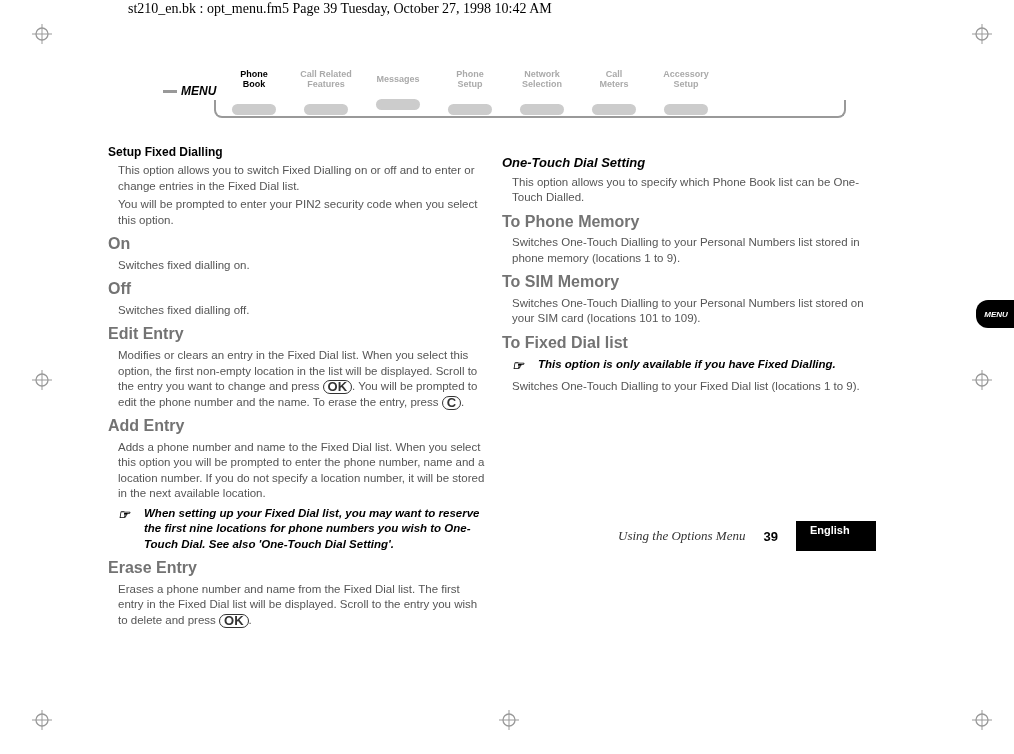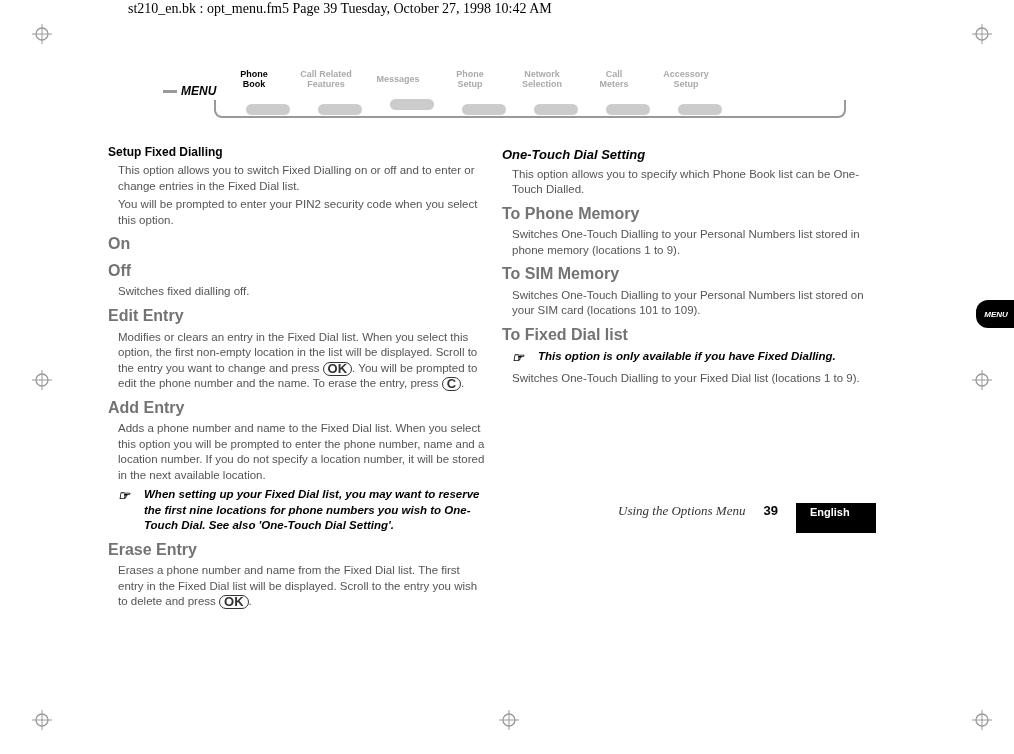--- a/index.html
+++ b/index.html
@@ -78,21 +78,21 @@
   .pill-shape {
     width: 44px;
     height: 11px;
     background: #ccc;
     border-radius: 6px;
     margin-top: 1px;
   }
   .pill-wrap {
     display: flex;
     flex-direction: column;
-    align-items: flex-end;
+    align-items: center;
     gap: 13px;
   }
   .bracket {
     position: absolute;
     left: 51px;
     top: 30px;
     width: 628px;
     height: 16px;
     border-left: 2px solid #999;
     border-right: 2px solid #999;
@@ -106,21 +106,21 @@
   .col {
     width: 378px;
     line-height: 1.35;
     font-size: 11.5px;
     color: #4a4a4a;
   }
   .col h2 {
     font-size: 13px;
     font-weight: bold;
     font-style: italic;
-    margin: 8px 0 3px 0;
+    margin: 16px 0 3px 0;
     color: #000;
   }
   .col h3 {
     font-size: 12px;
     font-weight: bold;
     margin: 6px 0 2px 0;
     color: #000;
   }
   .col h4 {
     font-size: 16px;
@@ -172,20 +172,21 @@
     font-size: 8px;
     font-weight: bold;
     font-style: italic;
   }
   .footer {
     position: absolute;
     bottom: 80px;
     right: 0;
     width: 290px;
     display: flex;
+    align-items: center;
     gap: 18px;
   }
   .footer .running {
     font-family: "Times New Roman", serif;
     font-style: italic;
     font-size: 13px;
     color: #333;
   }
   .footer .pnum {
     font-weight: bold;
@@ -295,20 +296,21 @@
     <div class="bracket"></div>
   </div>
 
   <div class="columns">
     <div class="col">
       <h3>Setup Fixed Dialling</h3>
       <p>This option allows you to switch Fixed Dialling on or off and to enter or change entries in the Fixed Dial list.</p>
       <p>You will be prompted to enter your PIN2 security code when you select this option.</p>
 
       <h4>On</h4>
+      <p>Switches fixed dialling on.</p>
 
       <h4>Off</h4>
       <p>Switches fixed dialling off.</p>
 
       <h4>Edit Entry</h4>
       <p>
         <span>Modifies or clears an entry in the Fixed Dial list. When you select this option, the first non-empty location in the list will be displayed. Scroll to the entry you want to change and press </span><span class="keycap">OK</span><span>. You will be prompted to edit the phone number and the name. To erase the entry, press </span><span class="keycap">C</span><span>.</span>
       </p>
 
       <h4>Add Entry</h4>

